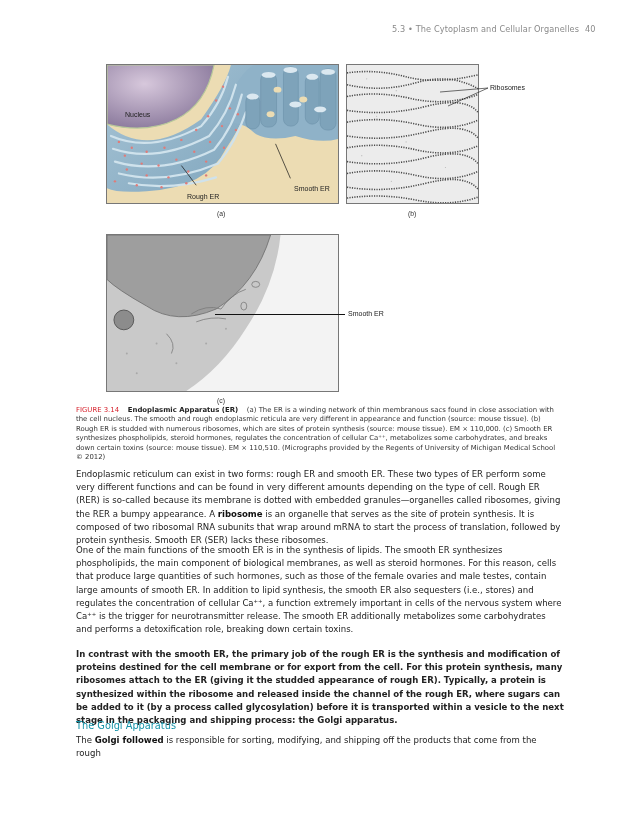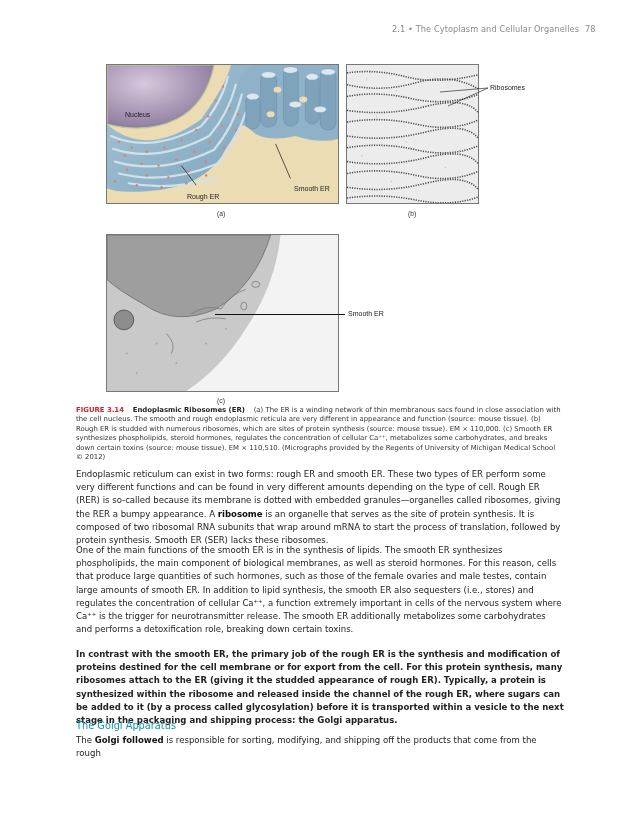--- a/index.html
+++ b/index.html
@@ -10,37 +10,37 @@
   .panel { position: absolute; border: 1px solid #777; overflow: hidden; box-sizing: border-box; }
   #panel-a { left: 106px; top: 64px; width: 233px; height: 140px; background: #efdfb8; }
   #panel-b { left: 346px; top: 64px; width: 133px; height: 140px; background: #e8e8e8; }
   #panel-c { left: 106px; top: 234px; width: 233px; height: 158px; background: #f2f2f2; }
   .panel svg { position: absolute; left: 0; top: 0; width: 100%; height: 100%; }
 
   .fig-label { position: absolute; font-size: 7px; color: #222; font-family: "Liberation Sans", sans-serif; }
   .sub-label { position: absolute; font-size: 6.8px; color: #333; font-family: "Liberation Sans", sans-serif; }
 
   .caption { position: absolute; left: 76px; top: 406px; width: 488px; font-size: 6.9px; line-height: 9.4px; color: #333; font-family: "DejaVu Sans", sans-serif; }
-  .caption .fig-num { color: #d6202b; font-weight: bold; }
+  .caption .fig-num { color: #d6202b; font-weight: normal; }
   .caption .fig-title { font-weight: bold; color: #222; }
 
   .body-text { position: absolute; left: 76px; width: 488px; font-size: 8.55px; line-height: 13.2px; color: #222; font-family: "DejaVu Sans", sans-serif; }
   .body-text p { margin: 0; }
   .body-text b { font-weight: bold; color: #111; margin-top: 38px; }
   #para-1 { top: 468px; }
   #para-2 { top: 544px; }
   #para-3 { top: 648px; font-weight: bold; }
   .section-heading { position: absolute; left: 76px; top: 720px; font-size: 9.8px; color: #1593a8; font-family: "DejaVu Sans", sans-serif; }
   #para-4 { top: 734px; }
 </style>
 </head>
 <body>
 
-<div class="running-head">2.1 • The Cytoplasm and Cellular Organelles</div>
-<div class="page-num">78</div>
+<div class="running-head">5.3 • The Cytoplasm and Cellular Organelles</div>
+<div class="page-num">40</div>
 
 <div id="panel-a" class="panel">
   <svg viewBox="0 0 233 140" preserveAspectRatio="none">
     <defs>
       <radialGradient id="nucGrad" cx="35%" cy="30%" r="70%">
         <stop offset="0%" stop-color="#d7c8dc"></stop>
         <stop offset="100%" stop-color="#8f7ea0"></stop>
       </radialGradient>
       <linearGradient id="erGrad" x1="0" y1="0" x2="1" y2="1">
         <stop offset="0%" stop-color="#a8c5d6"></stop>
@@ -189,21 +189,21 @@
         <circle cx="20" cy="120" r="1"></circle>
     </g>
   </svg>
 </div>
 <div style="position:absolute; left:215px; top:314px; width:130px; height:1px; background:#111;"></div>
 <div class="fig-label" style="left:348px; top:310px;">Smooth ER</div>
 <div class="sub-label" style="left:217px; top:397px;">(c)</div>
 
 <div class="caption">
   <span class="fig-num">FIGURE 3.14</span>&nbsp;&nbsp;&nbsp;
-  <span class="fig-title">Endoplasmic Ribosomes (ER)</span>&nbsp;&nbsp;&nbsp;
+  <span class="fig-title">Endoplasmic Apparatus (ER)</span>&nbsp;&nbsp;&nbsp;
   <span>(a) The ER is a winding network of thin membranous sacs found in close association with the cell nucleus. The smooth and rough endoplasmic reticula are very different in appearance and function (source: mouse tissue). (b) Rough ER is studded with numerous ribosomes, which are sites of protein synthesis (source: mouse tissue). EM × 110,000. (c) Smooth ER synthesizes phospholipids, steroid hormones, regulates the concentration of cellular Ca⁺⁺, metabolizes some carbohydrates, and breaks down certain toxins (source: mouse tissue). EM × 110,510. (Micrographs provided by the Regents of University of Michigan Medical School © 2012)</span>
 </div>
 
 <div id="para-1" class="body-text">
   <p><span>Endoplasmic reticulum can exist in two forms: rough ER and smooth ER. These two types of ER perform some very different functions and can be found in very different amounts depending on the type of cell. Rough ER (RER) is so-called because its membrane is dotted with embedded granules—organelles called ribosomes, giving the RER a bumpy appearance. A </span><b>ribosome</b><span> is an organelle that serves as the site of protein synthesis. It is composed of two ribosomal RNA subunits that wrap around mRNA to start the process of translation, followed by protein synthesis. Smooth ER (SER) lacks these ribosomes.</span></p>
 </div>
 
 <div id="para-2" class="body-text">
   <p>One of the main functions of the smooth ER is in the synthesis of lipids. The smooth ER synthesizes phospholipids, the main component of biological membranes, as well as steroid hormones. For this reason, cells that produce large quantities of such hormones, such as those of the female ovaries and male testes, contain large amounts of smooth ER. In addition to lipid synthesis, the smooth ER also sequesters (i.e., stores) and regulates the concentration of cellular Ca⁺⁺, a function extremely important in cells of the nervous system where Ca⁺⁺ is the trigger for neurotransmitter release. The smooth ER additionally metabolizes some carbohydrates and performs a detoxification role, breaking down certain toxins.</p>
 </div>

